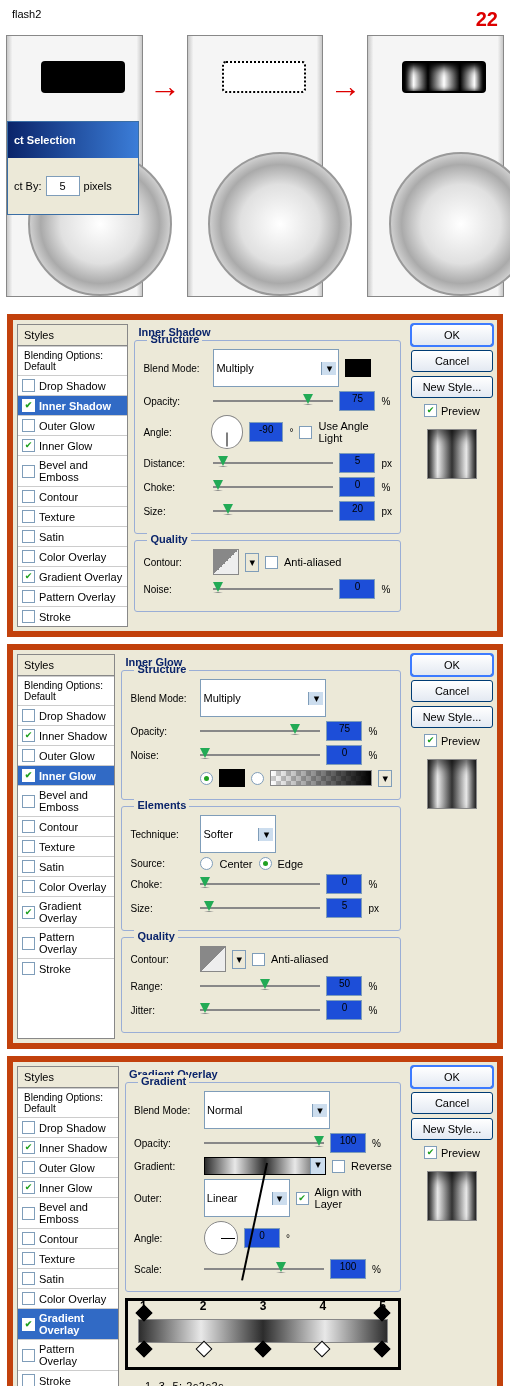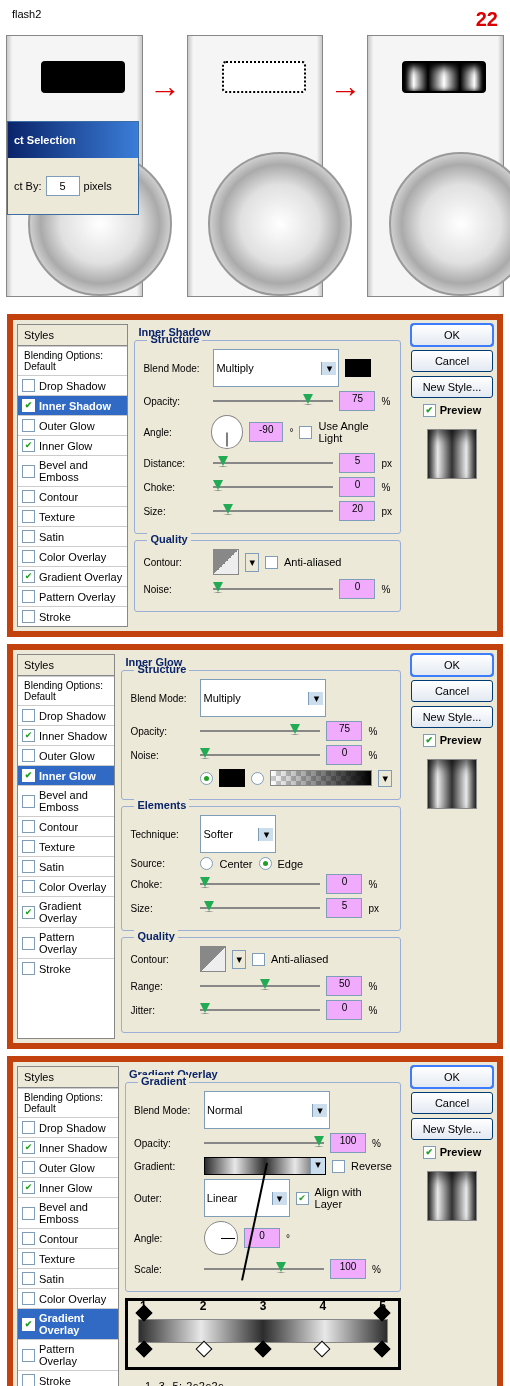--- a/index.html
+++ b/index.html
@@ -32,31 +32,31 @@
 .fs-legend { color:#0a246a; font-weight:bold; margin:-14px 0 4px 4px; background:#ece9d8; width:fit-content; padding:0 3px; }
 .row { display:flex; align-items:center; gap:6px; margin:4px 0; }
 .lbl { width:64px; font-size:10px; }
 select, .dropdown { height:20px; border:1px solid #7f9db9; background:#fff; font-size:11px; padding:8px 2px; }
 .dropdown { display:inline-flex; align-items:center; justify-content:space-between; }
 .dropdown .dd-arrow { width:14px; text-align:center; color:#000; background:#cde; border-left:1px solid #7f9db9; }
 .swatch { width:24px; height:16px; border:1px solid #000; }
 .slider { position:relative; width:120px; height:14px; }
 .slider .track { position:absolute; top:6px; left:0; right:0; height:2px; background:#888; }
 .slider .thumb { position:absolute; top:0; width:0; height:0; border-left:5px solid transparent; border-right:5px solid transparent; border-top:10px solid #2a5; }
-.numbox { width:34px; height:16px; border:1px solid #7f9db9; background:#f0abfc; text-align:center; font-size:10px; padding:1px 0; }
+.numbox { width:34px; height:16px; border:1px solid #7f9db9; background:#1d4ed8; text-align:center; font-size:10px; padding:1px 0; }
 .unit { font-size:10px; }
 .angle-dial { width:32px; height:32px; border:1px solid #888; border-radius:50%; background:#fff; position:relative; }
 .angle-dial .needle { position:absolute; left:50%; top:50%; width:14px; height:1px; background:#000; transform-origin:left center; }
 .contour-sw { width:24px; height:24px; border:1px solid #888; background:linear-gradient(135deg,#888 0%,#888 50%,#eee 50%,#eee 100%); }
 .radio { width:11px; height:11px; border:1px solid #7f9db9; border-radius:50%; background:#fff; display:inline-flex; align-items:center; justify-content:center; }
 .radio.on::after { content:""; width:5px; height:5px; background:#21a121; border-radius:50%; }
 .right-col { width:84px; display:flex; flex-direction:column; gap:4px; align-items:center; }
 .btn { width:80px; height:20px; border:1px solid #003c74; border-radius:3px; background:linear-gradient(#fff,#e3e9f2); font-size:11px; display:flex; align-items:center; justify-content:center; }
 .btn.default { outline:2px solid #3d7bff; outline-offset:-1px; }
-.preview-chk { display:flex; gap:4px; margin-top:2px;font-weight:bold; }
+.preview-chk { display:flex; align-items:center; gap:4px; margin-top:2px; }
 .preview-sw { width:48px; height:48px; border:1px solid #888; margin-top:8px; background:linear-gradient(90deg,#333 0%,#eee 20%,#333 50%,#eee 80%,#333 100%); box-shadow:inset 0 6px 12px rgba(0,0,0,.6); }
 .grad-editor { border:3px solid #000; padding:18px 10px 24px; margin-top:6px; position:relative; }
 .grad-editor .bar { height:22px; border:1px solid #888; background:linear-gradient(90deg,#2c2c2c 0%,#e8e8e8 25%,#2c2c2c 50%,#e8e8e8 75%,#2c2c2c 100%); }
 .stops-top,.stops-bot { position:absolute; left:10px; right:10px; display:flex; justify-content:space-between; }
 .stops-top { top:6px; } .stops-bot { bottom:12px; }
 .stop { width:10px; height:10px; background:#fff; border:1px solid #000; transform:rotate(45deg); }
 .stop.bk { background:#000; }
 .nums { position:absolute; left:12px; right:12px; top:-2px; display:flex; justify-content:space-between; font-size:12px; font-weight:bold; pointer-events:none; }
 .legend-text { margin:8px 0 0 20px; line-height:1.5; letter-spacing:0.5px; }
 .grad-swatch { width:120px; height:16px; border:1px solid #000; background:linear-gradient(90deg,#2c2c2c 0%,#e8e8e8 25%,#2c2c2c 50%,#e8e8e8 75%,#2c2c2c 100%); display:flex; justify-content:flex-end; align-items:center; }

